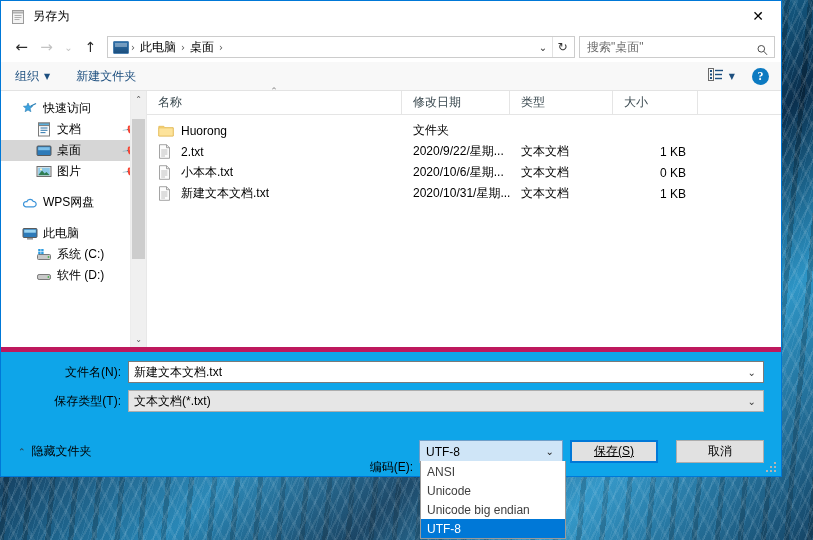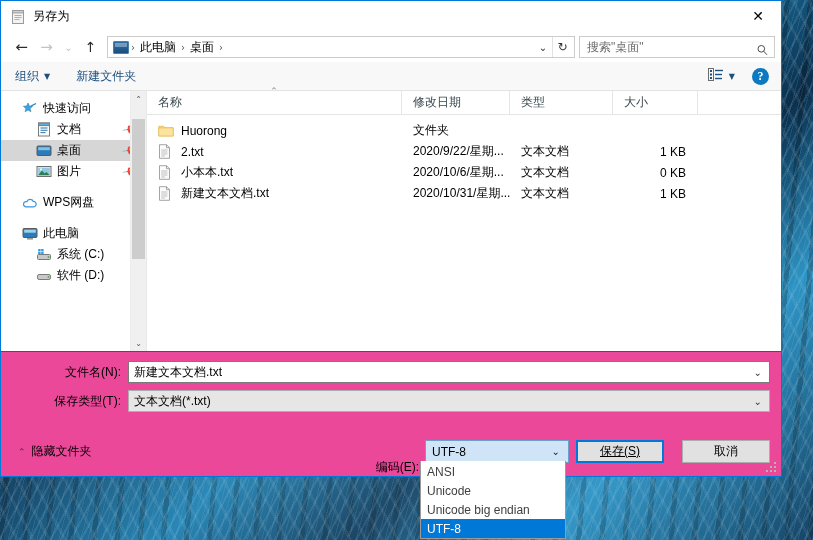--- a/index.html
+++ b/index.html
@@ -222,23 +222,23 @@
   .row { height: 21px; display: flex; align-items: center; font-size: 12px; color: #000; }
   .cell { display: flex; align-items: center; overflow: hidden; white-space: nowrap; }
   .cell.c-name { width: 255px; padding-left: 11px; }
   .cell.c-date { width: 108px; padding-left: 11px; color:#000; }
   .cell.c-type { width: 103px; padding-left: 11px; }
   .cell.c-size { width: 85px; padding-right: 12px; justify-content: flex-end; }
   .fi { width: 18px; min-width:18px; margin-right: 5px; display:flex; align-items:center; }
 
   
   .formarea {
-    background: #ec4899;
-    border-top: 1px solid #be185d;
-    padding: 9px 11px 0 11px;
+    background: #0ea5e9;
+    border-top: 5px solid #be185d;
+    padding: 9px 17px 0 11px;
     min-height: 108px;
     position: relative;
   }
   .frow { display: flex; align-items: center; margin-bottom: 7px; }
   .flabel {
     width: 116px; text-align: right; padding-right: 7px;
     font-size: 12px; color: #000;
   }
   .fcombo {
     flex: 1; height: 22px;

